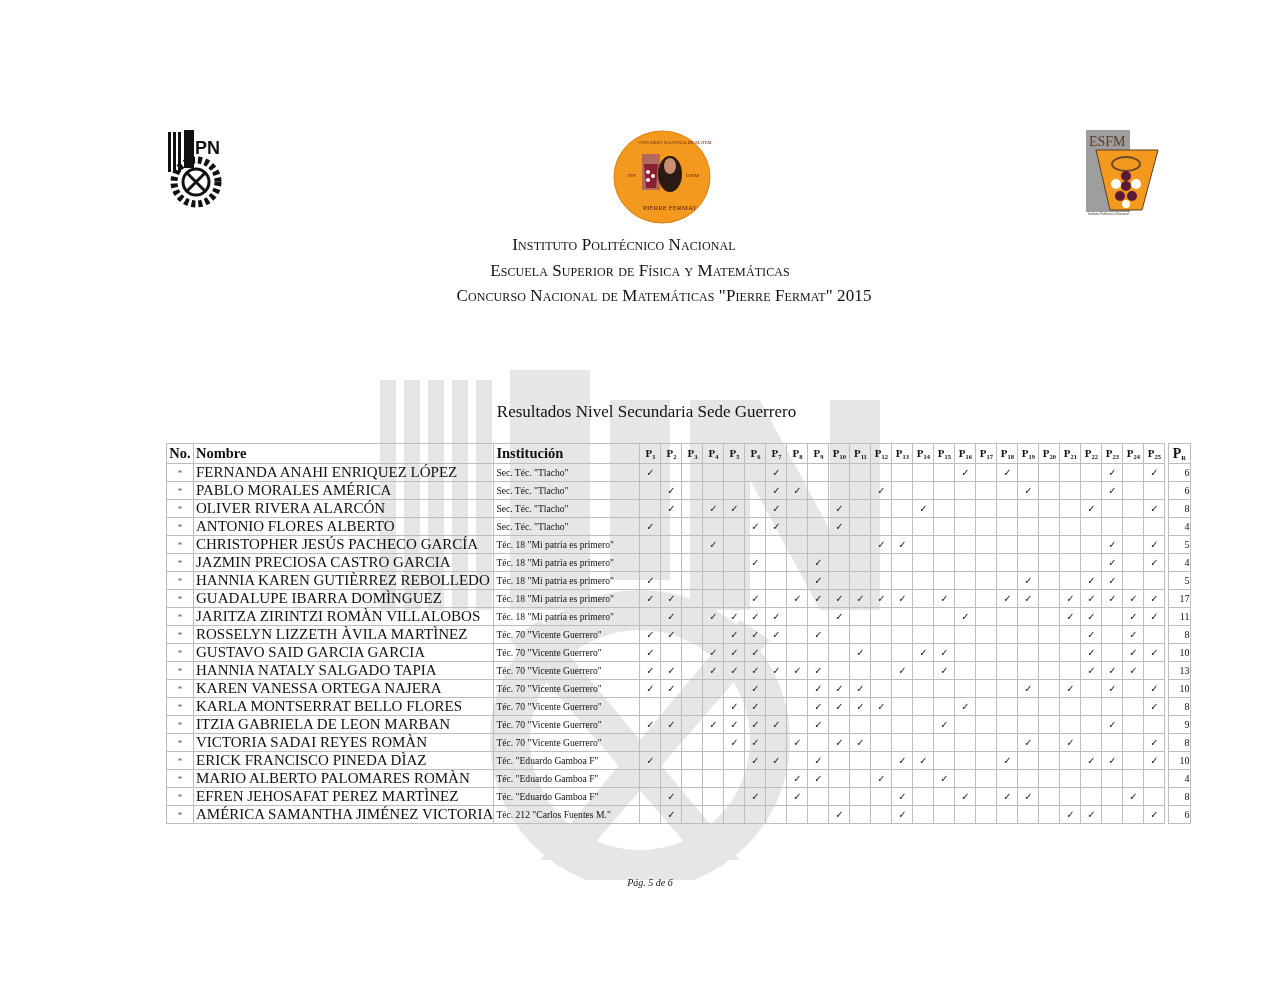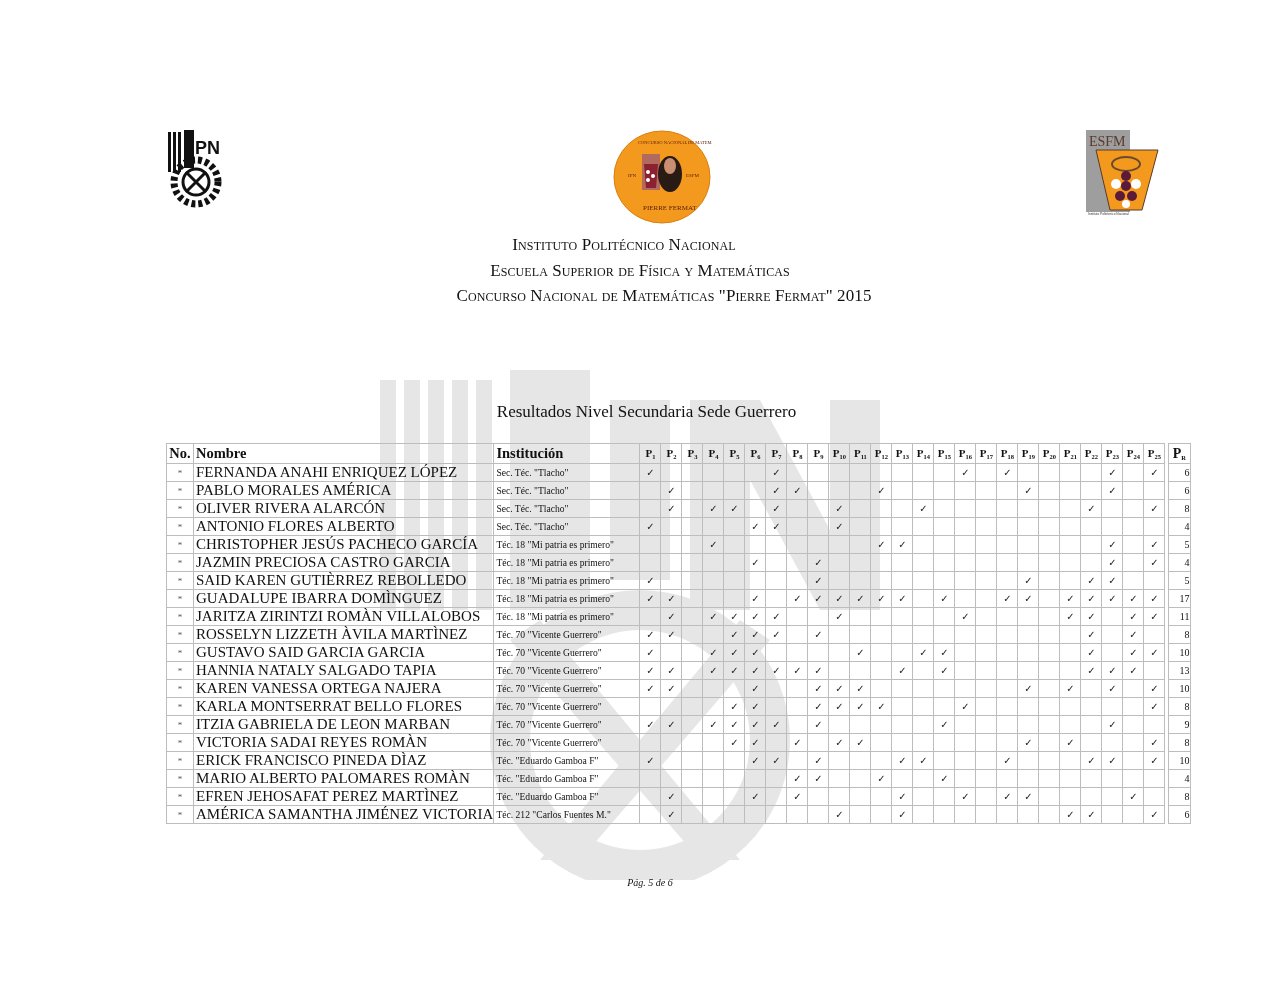--- a/index.html
+++ b/index.html
@@ -334,21 +334,21 @@
         <td class="c-p"></td>
         <td class="c-p"></td>
         <td class="c-p"><span class="check">✓</span></td>
         <td class="c-p"></td>
         <td class="c-p"><span class="check">✓</span></td>
         <td class="c-gap"></td>
         <td class="c-r">4</td>
       </tr>
       <tr>
         <td class="c-no">*</td>
-        <td class="c-name">SAID KAREN GUTIÈRREZ REBOLLEDO</td>
+        <td class="c-name">HANNIA KAREN GUTIÈRREZ REBOLLEDO</td>
         <td class="c-inst">Téc. 18 "Mi patria es primero"</td>
         <td class="c-p"><span class="check">✓</span></td>
         <td class="c-p"></td>
         <td class="c-p"></td>
         <td class="c-p"></td>
         <td class="c-p"></td>
         <td class="c-p"></td>
         <td class="c-p"></td>
         <td class="c-p"></td>
         <td class="c-p"><span class="check">✓</span></td>

